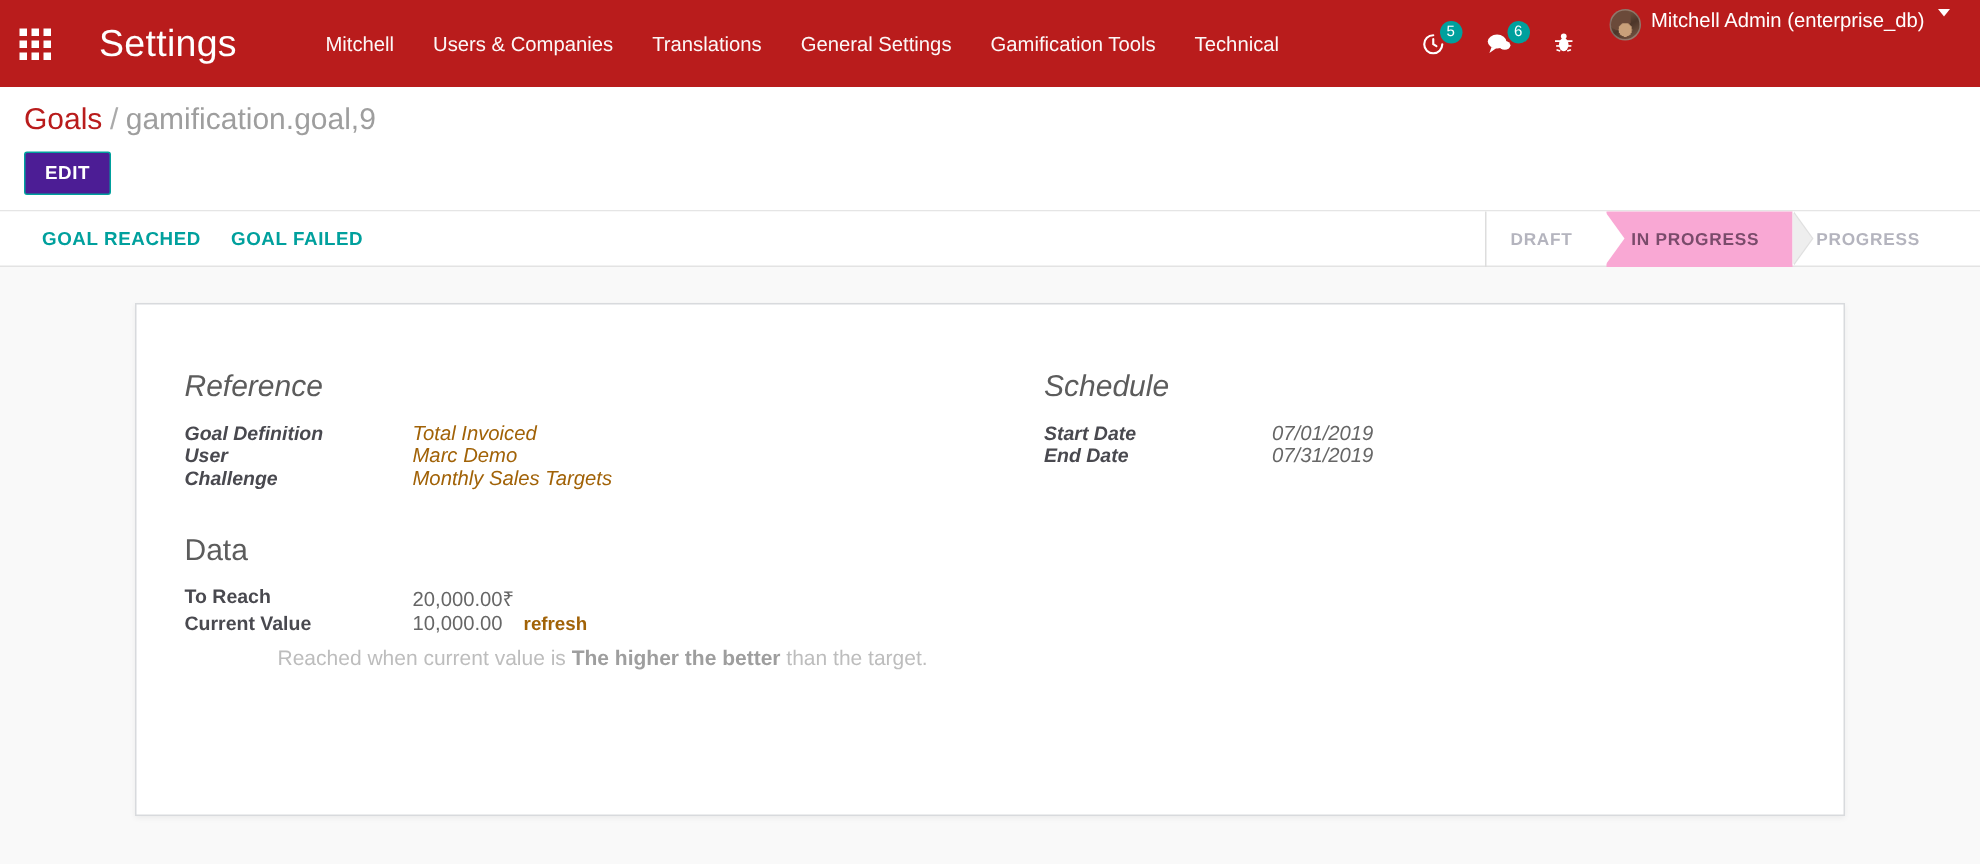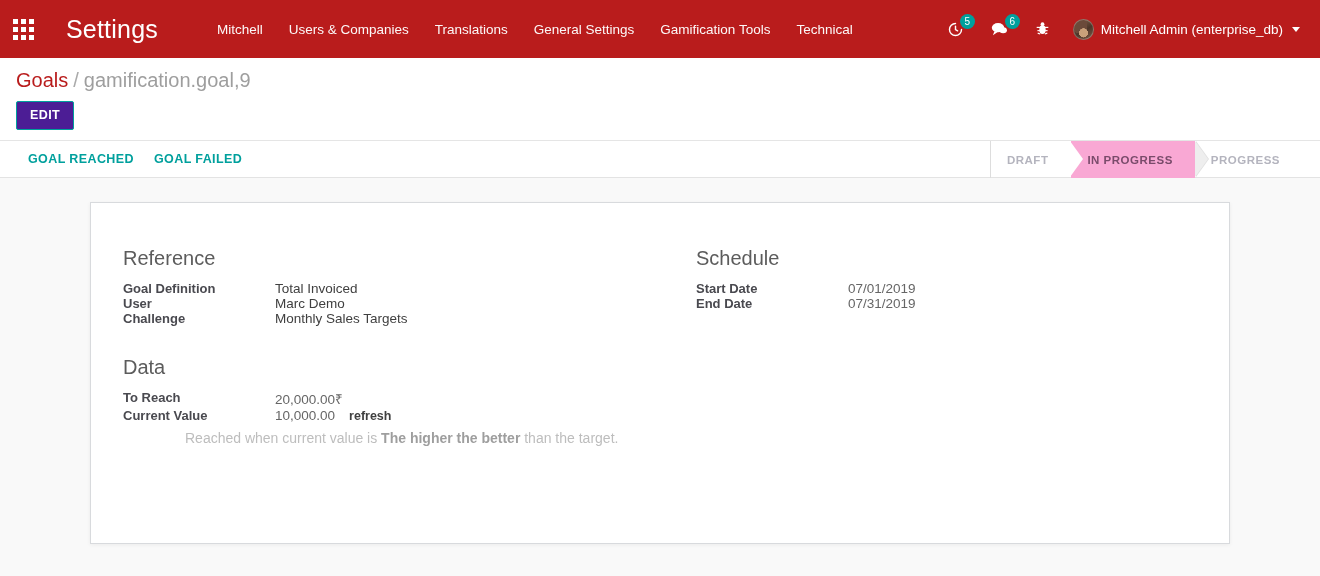--- a/index.html
+++ b/index.html
@@ -79,21 +79,21 @@
     line-height: 15px;
     min-width: 15px;
     height: 15px;
     border-radius: 8px;
     text-align: center;
     padding: 0 3px;
     font-weight: 400;
   }
   .user-menu {
     display: flex;
-    align-items: center;
+    align-items: flex-start;
     gap: 7px;
     padding: 0 6px 0 10px;
     cursor: pointer;
     height: 46px;
   }
   .avatar {
     width: 21px; height: 21px;
     border-radius: 50%;
     background:
       radial-gradient(circle at 50% 68%, #c9a07a 0 28%, transparent 29%),
@@ -272,20 +272,21 @@
     border: 1px solid #d8dadd;
     box-shadow: 0 1px 4px rgba(0,0,0,0.06);
     min-height: 342px;
     padding: 44px 32px 30px 32px;
     position: relative;
   }
 
   .cols {
     display: flex;
     gap: 0;
+    font-style: italic;
   }
   .col { width: 50%; }
   .col.right { padding-left: 36px; }
 
   .group-title {
     font-size: 20px;
     color: #5c5c5c;
     font-weight: 400;
     margin-bottom: 11px;
     padding-left: 0px;
@@ -301,21 +302,21 @@
     padding: 6px 0 6px 0;
     white-space: nowrap;
   }
   td.val {
     font-size: 13.5px;
     color: #666666;
     padding: 6px 0 6px 0;
     white-space: nowrap;
   }
   td.val a {
-    color: #404040;
+    color: #a16207;
     text-decoration: none;
     cursor: pointer;
     margin-top: 12px;
   }
 
   .data-section { margin-top: 30px; }
 
   .refresh-link {
     color: #00A09D;
     font-weight: 700;

